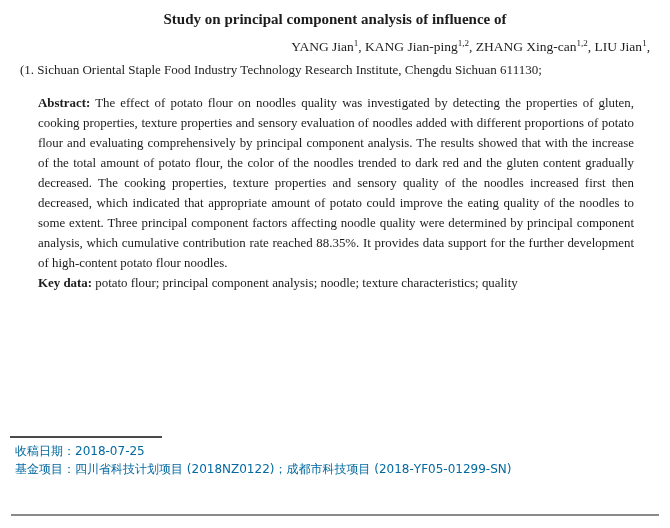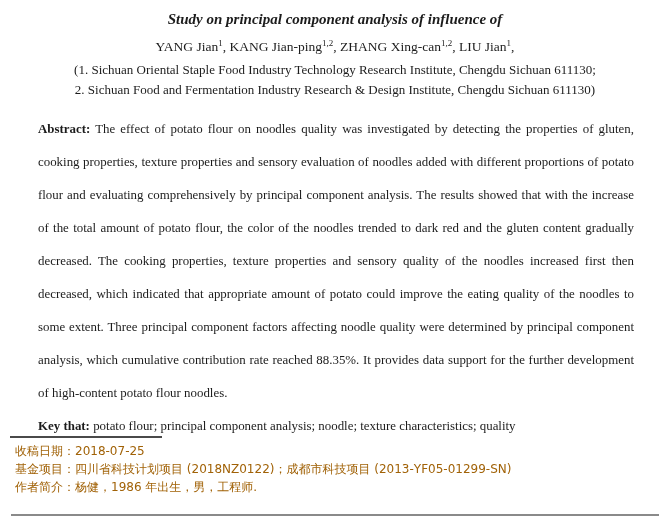--- a/index.html
+++ b/index.html
@@ -13,59 +13,58 @@
     color: #1c1c1c;
   }
   .page { position: absolute; inset: 0; }
 
   .title {
     margin: 9px 20px 0 20px;
     text-align: center;
     font-size: 15px;
     font-weight: bold;
     line-height: 21px;
-    font-style: italic;
   }
 
   .authors {
     margin: 7px 20px 0 20px;
-    text-align: center;
+    text-align: right;
     font-size: 13.5px;
     line-height: 19px;
   }
   .authors sup {
     font-size: 9px;
     line-height: 0;
   }
 
   .affiliations {
     margin: 4px 20px 0 20px;
-    text-align: center;
+    text-align: left;
     font-size: 13px;
     line-height: 20px;
   }
 
   .abstract {
     margin: 13px 36px 0 38px;
     font-size: 12.9px;
-    line-height: 33px;
+    line-height: 20px;
     text-align: justify;
   }
   .abstract p { margin: 0; }
   .abstract .kw { text-align: left; }
   b.inline-label { font-weight: bold; }
 
   .footnotes {
     position: absolute;
     left: 0;
     top: 436px;
     width: 100%;
     font-family: "DejaVu Sans", "Liberation Sans", sans-serif;
     font-size: 12px;
-    color: #a16207;
+    color: #0369a1;
   }
   .footnote-sep {
     margin-left: 10px;
     width: 152px;
     border-top: 2px solid #4a4a4a;
     height: 0;
   }
   .footnote-lines { margin: 4px 0 0 15px; }
   .footnote-line { line-height: 18px; white-space: nowrap; }
 
@@ -86,32 +85,30 @@
   <div class="title">
     <div>Study on principal component analysis of influence of</div>
   </div>
 
   <div class="authors">
     <div><span>YANG Jian</span><sup>1</sup>, <span>KANG Jian-ping</span><sup>1,2</sup>, <span>ZHANG Xing-can</span><sup>1,2</sup>, <span>LIU Jian</span><sup>1</sup>,</div>
   </div>
 
   <div class="affiliations">
     <div>(1. Sichuan Oriental Staple Food Industry Technology Research Institute, Chengdu Sichuan 611130;</div>
-    <div>2. Sichuan Food and Fermentation Industry Research &amp; Design Institute, Chengdu Sichuan 611130)</div>
   </div>
 
   <div class="abstract">
     <p><b class="inline-label">Abstract:</b> <span>The effect of potato flour on noodles quality was investigated by detecting the properties of gluten, cooking properties, texture properties and sensory evaluation of noodles added with different proportions of potato flour and evaluating comprehensively by principal component analysis. The results showed that with the increase of the total amount of potato flour, the color of the noodles trended to dark red and the gluten content gradually decreased. The cooking properties, texture properties and sensory quality of the noodles increased first then decreased, which indicated that appropriate amount of potato could improve the eating quality of the noodles to some extent. Three principal component factors affecting noodle quality were determined by principal component analysis, which cumulative contribution rate reached 88.35%. It provides data support for the further development of high-content potato flour noodles.</span></p>
-    <p class="kw"><b class="inline-label">Key that:</b> <span>potato flour; principal component analysis; noodle; texture characteristics; quality</span></p>
+    <p class="kw"><b class="inline-label">Key data:</b> <span>potato flour; principal component analysis; noodle; texture characteristics; quality</span></p>
   </div>
 
   <div class="footnotes">
     <div class="footnote-sep"></div>
     <div class="footnote-lines">
       <div class="footnote-line">收稿日期：2018-07-25</div>
-      <div class="footnote-line">基金项目：四川省科技计划项目 (2018NZ0122)；成都市科技项目 (2013-YF05-01299-SN)</div>
-      <div class="footnote-line">作者简介：杨健，1986 年出生，男，工程师.</div>
+      <div class="footnote-line">基金项目：四川省科技计划项目 (2018NZ0122)；成都市科技项目 (2018-YF05-01299-SN)</div>
     </div>
   </div>
 
   <div class="bottom-rule"></div>
 
 </div>
 
 </body></html>

